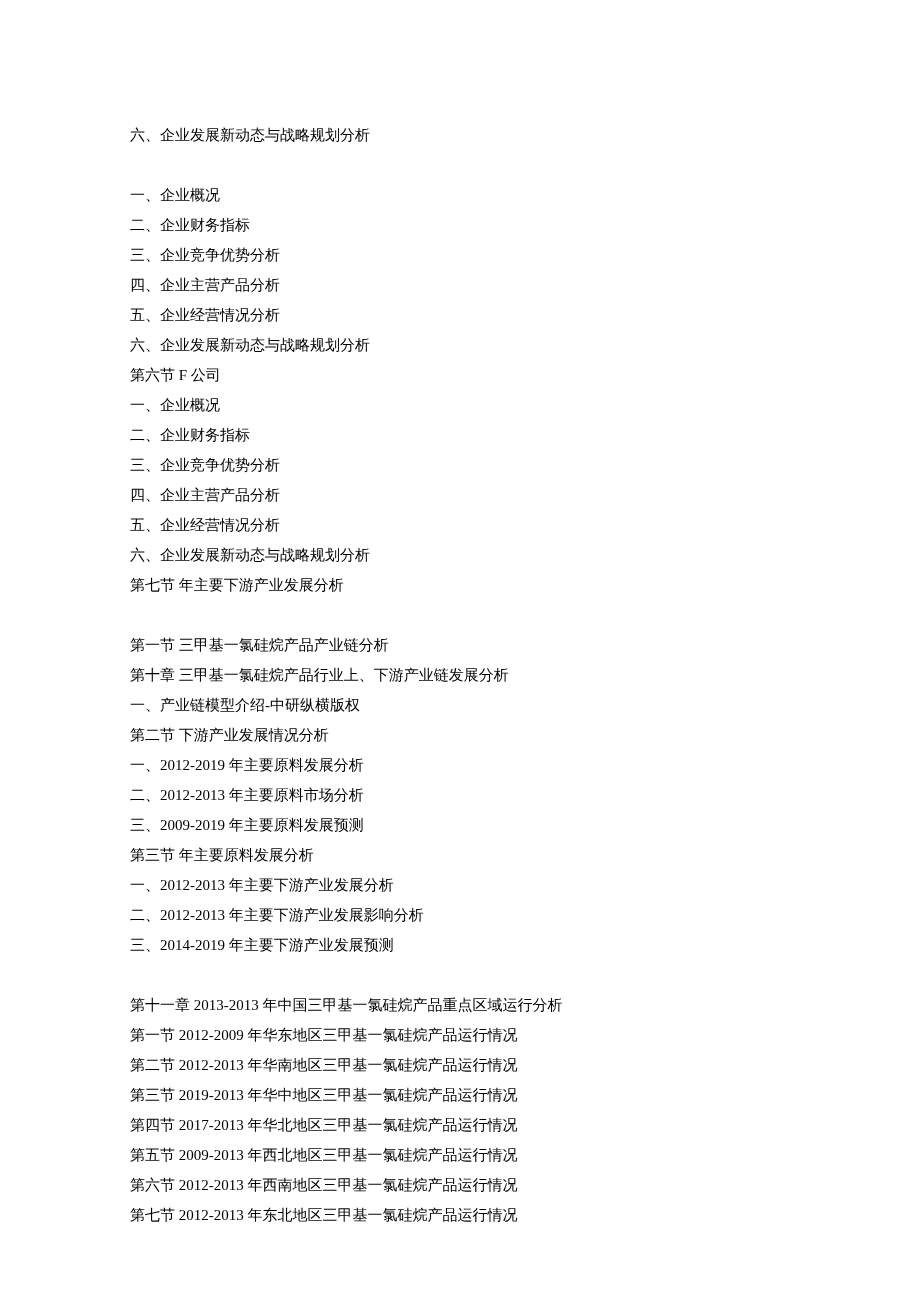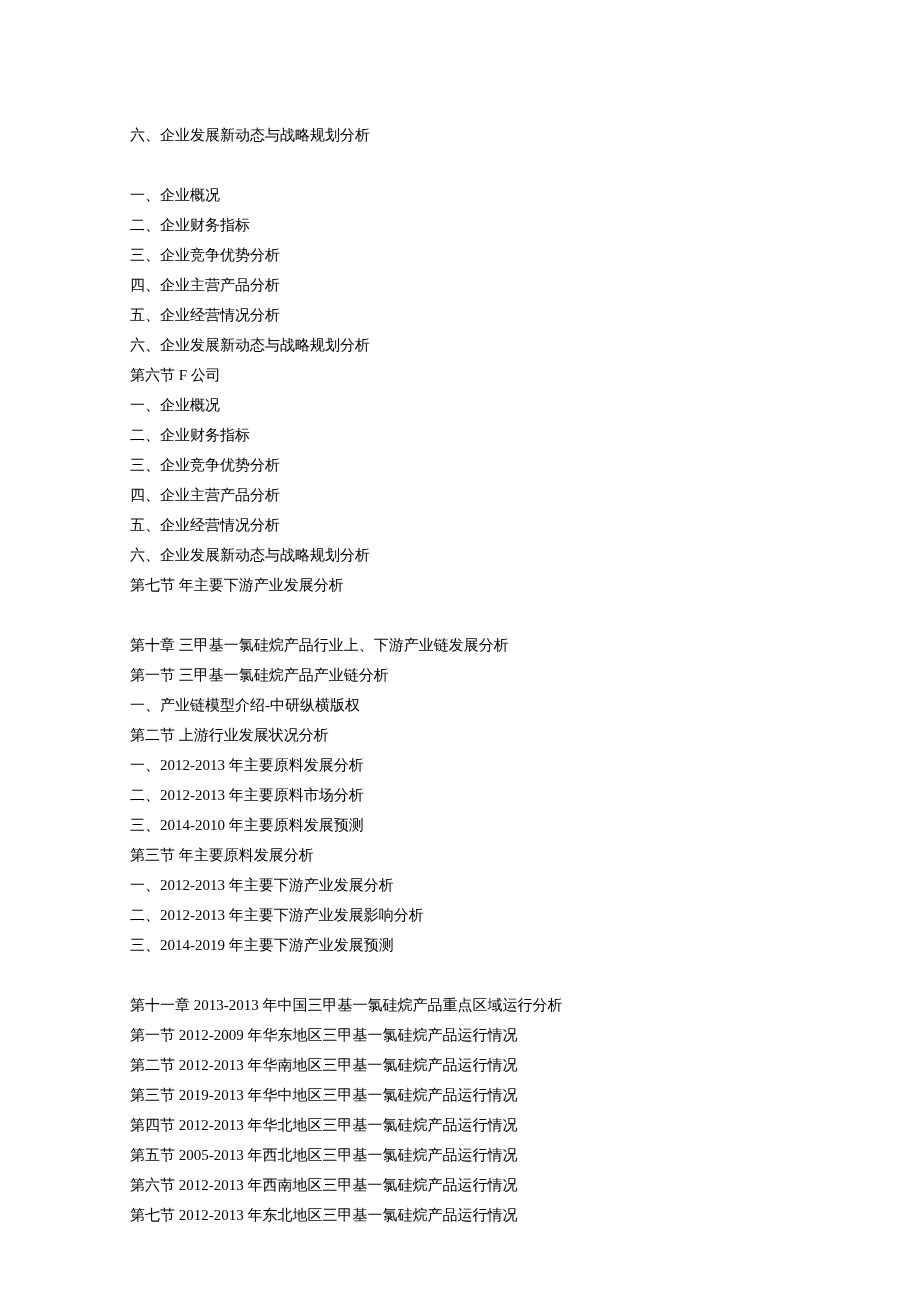--- a/index.html
+++ b/index.html
@@ -43,36 +43,36 @@
   <span class="line">一、企业概况</span>
   <span class="line">二、企业财务指标</span>
   <span class="line">三、企业竞争优势分析</span>
   <span class="line">四、企业主营产品分析</span>
   <span class="line">五、企业经营情况分析</span>
   <span class="line">六、企业发展新动态与战略规划分析</span>
   <span class="line">第七节 年主要下游产业发展分析</span>
 
   <div class="spacer"></div>
 
+  <span class="line">第一节 三甲基一氯硅烷产品产业链分析</span>
   <span class="line">第十章 三甲基一氯硅烷产品行业上、下游产业链发展分析</span>
-  <span class="line">第一节 三甲基一氯硅烷产品产业链分析</span>
   <span class="line">一、产业链模型介绍-中研纵横版权</span>
-  <span class="line">第二节 上游行业发展状况分析</span>
-  <span class="line">一、2012-2013 年主要原料发展分析</span>
+  <span class="line">第二节 下游产业发展情况分析</span>
+  <span class="line">一、2012-2019 年主要原料发展分析</span>
   <span class="line">二、2012-2013 年主要原料市场分析</span>
-  <span class="line">三、2014-2010 年主要原料发展预测</span>
+  <span class="line">三、2009-2019 年主要原料发展预测</span>
   <span class="line">第三节 年主要原料发展分析</span>
   <span class="line">一、2012-2013 年主要下游产业发展分析</span>
   <span class="line">二、2012-2013 年主要下游产业发展影响分析</span>
   <span class="line">三、2014-2019 年主要下游产业发展预测</span>
 
   <div class="spacer"></div>
 
   <span class="line">第十一章 2013-2013 年中国三甲基一氯硅烷产品重点区域运行分析</span>
   <span class="line">第一节 2012-2009 年华东地区三甲基一氯硅烷产品运行情况</span>
   <span class="line">第二节 2012-2013 年华南地区三甲基一氯硅烷产品运行情况</span>
   <span class="line">第三节 2019-2013 年华中地区三甲基一氯硅烷产品运行情况</span>
-  <span class="line">第四节 2012-2013 年华北地区三甲基一氯硅烷产品运行情况</span>
-  <span class="line">第五节 2005-2013 年西北地区三甲基一氯硅烷产品运行情况</span>
+  <span class="line">第四节 2017-2013 年华北地区三甲基一氯硅烷产品运行情况</span>
+  <span class="line">第五节 2009-2013 年西北地区三甲基一氯硅烷产品运行情况</span>
   <span class="line">第六节 2012-2013 年西南地区三甲基一氯硅烷产品运行情况</span>
   <span class="line">第七节 2012-2013 年东北地区三甲基一氯硅烷产品运行情况</span>
 
 </div>
 
 </body></html>

